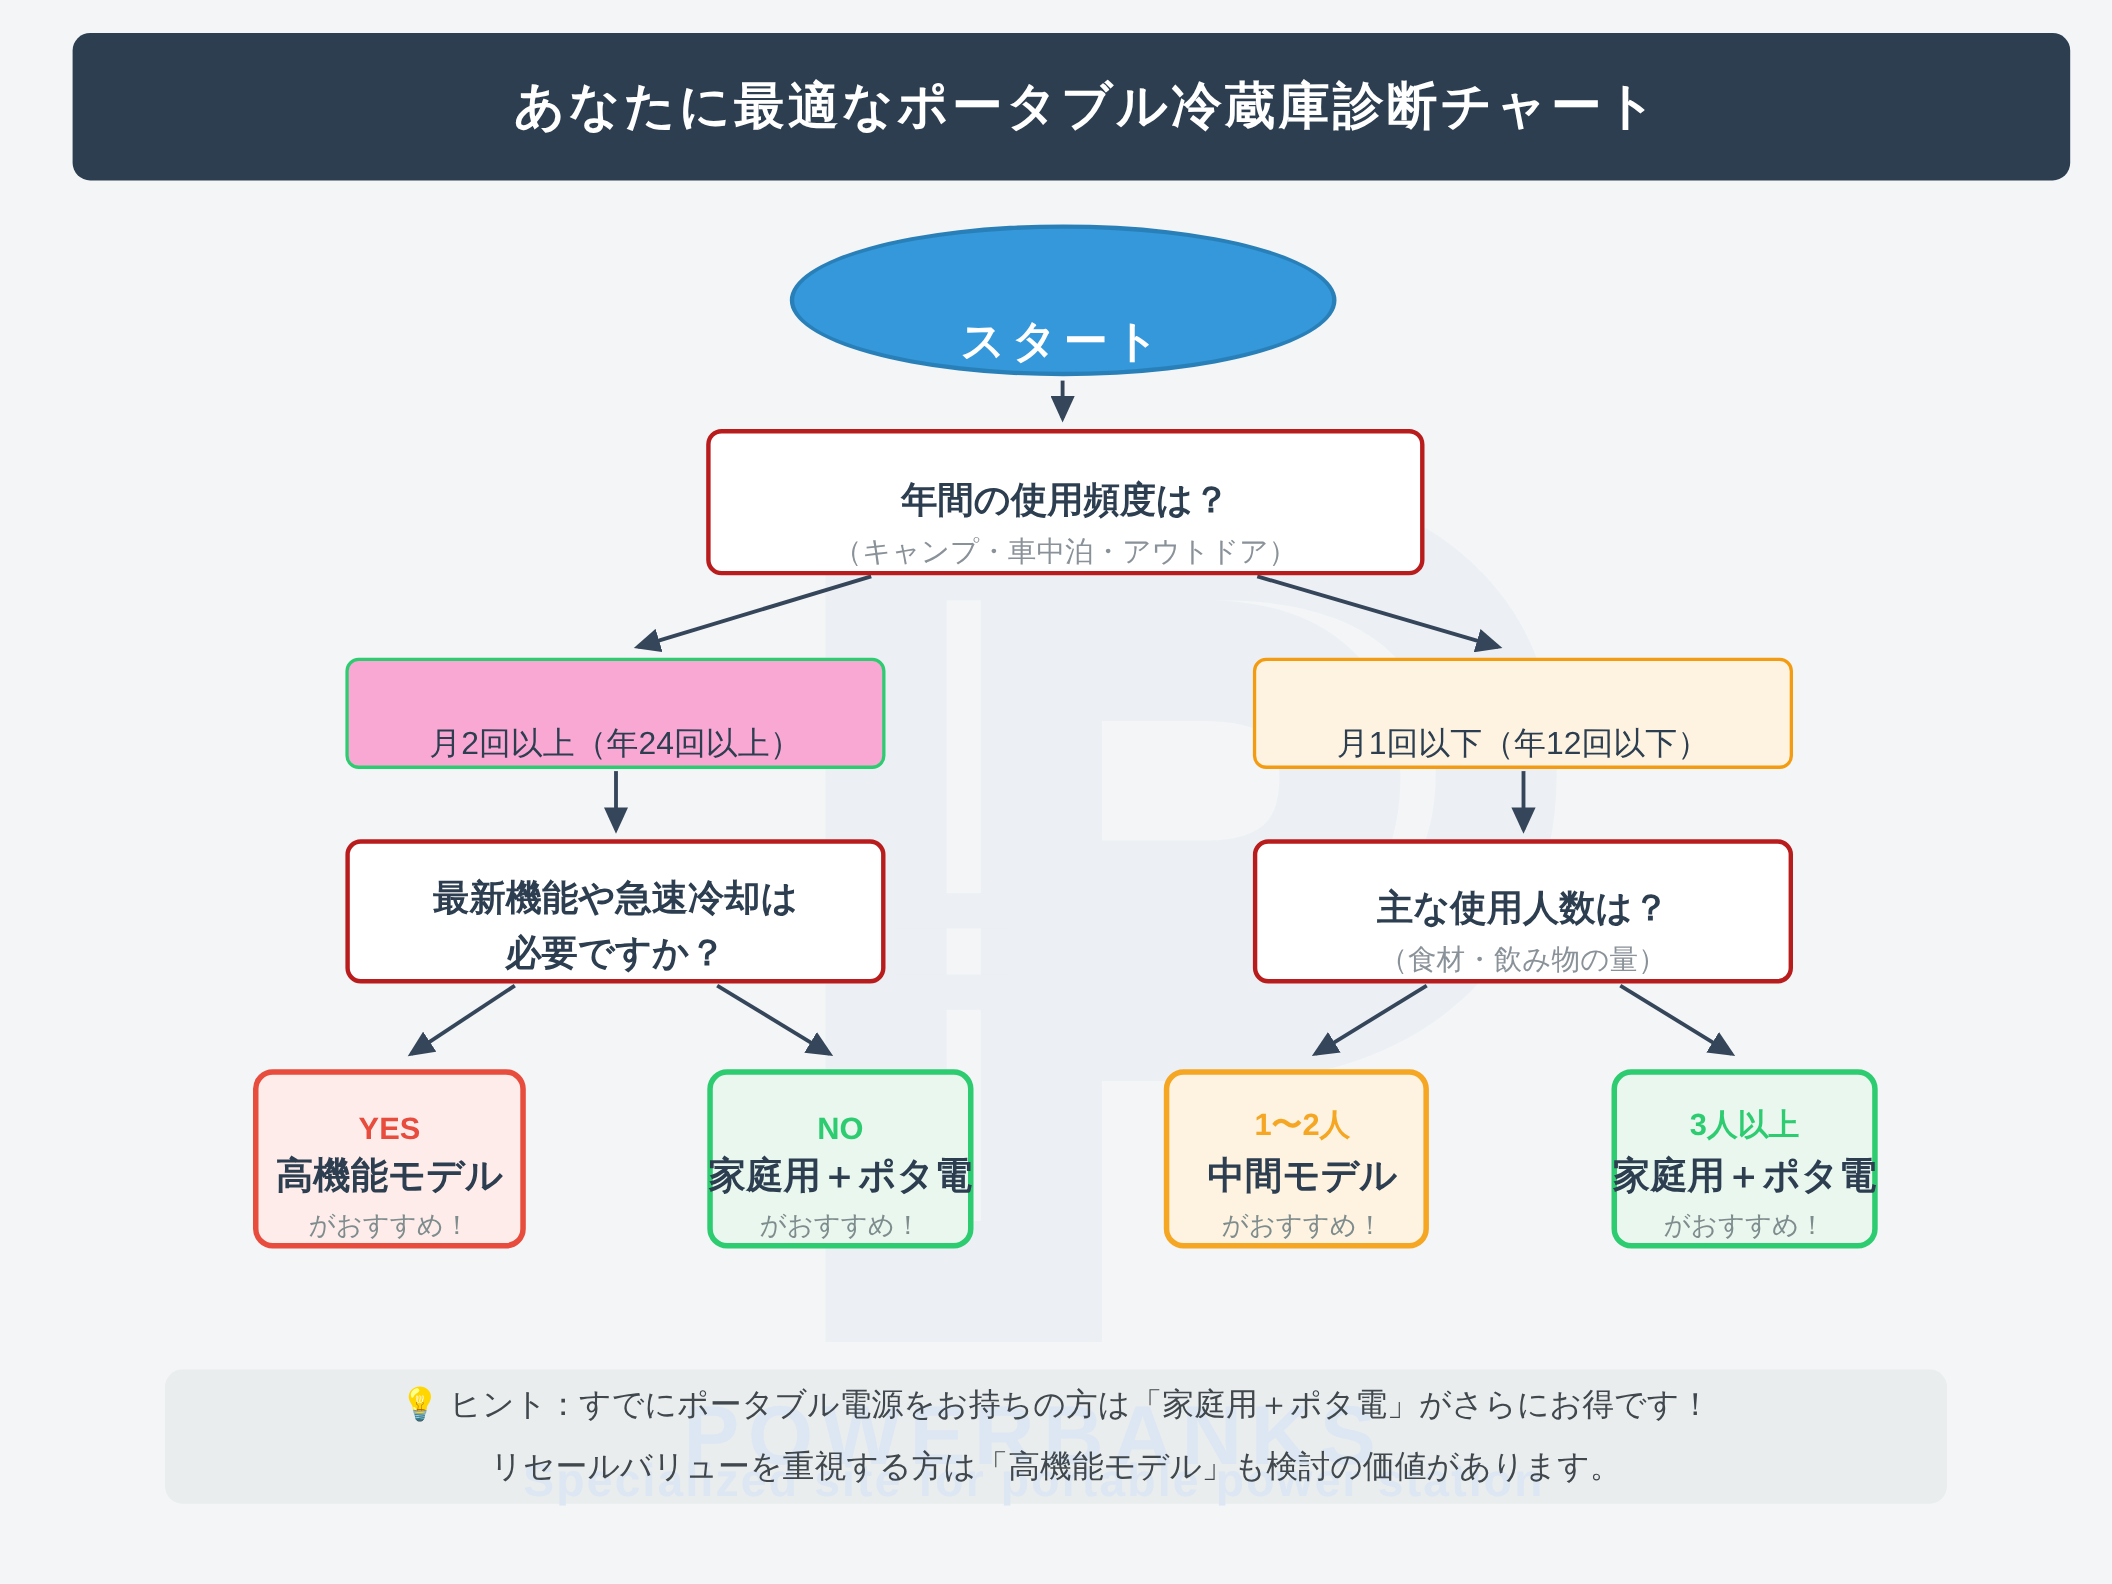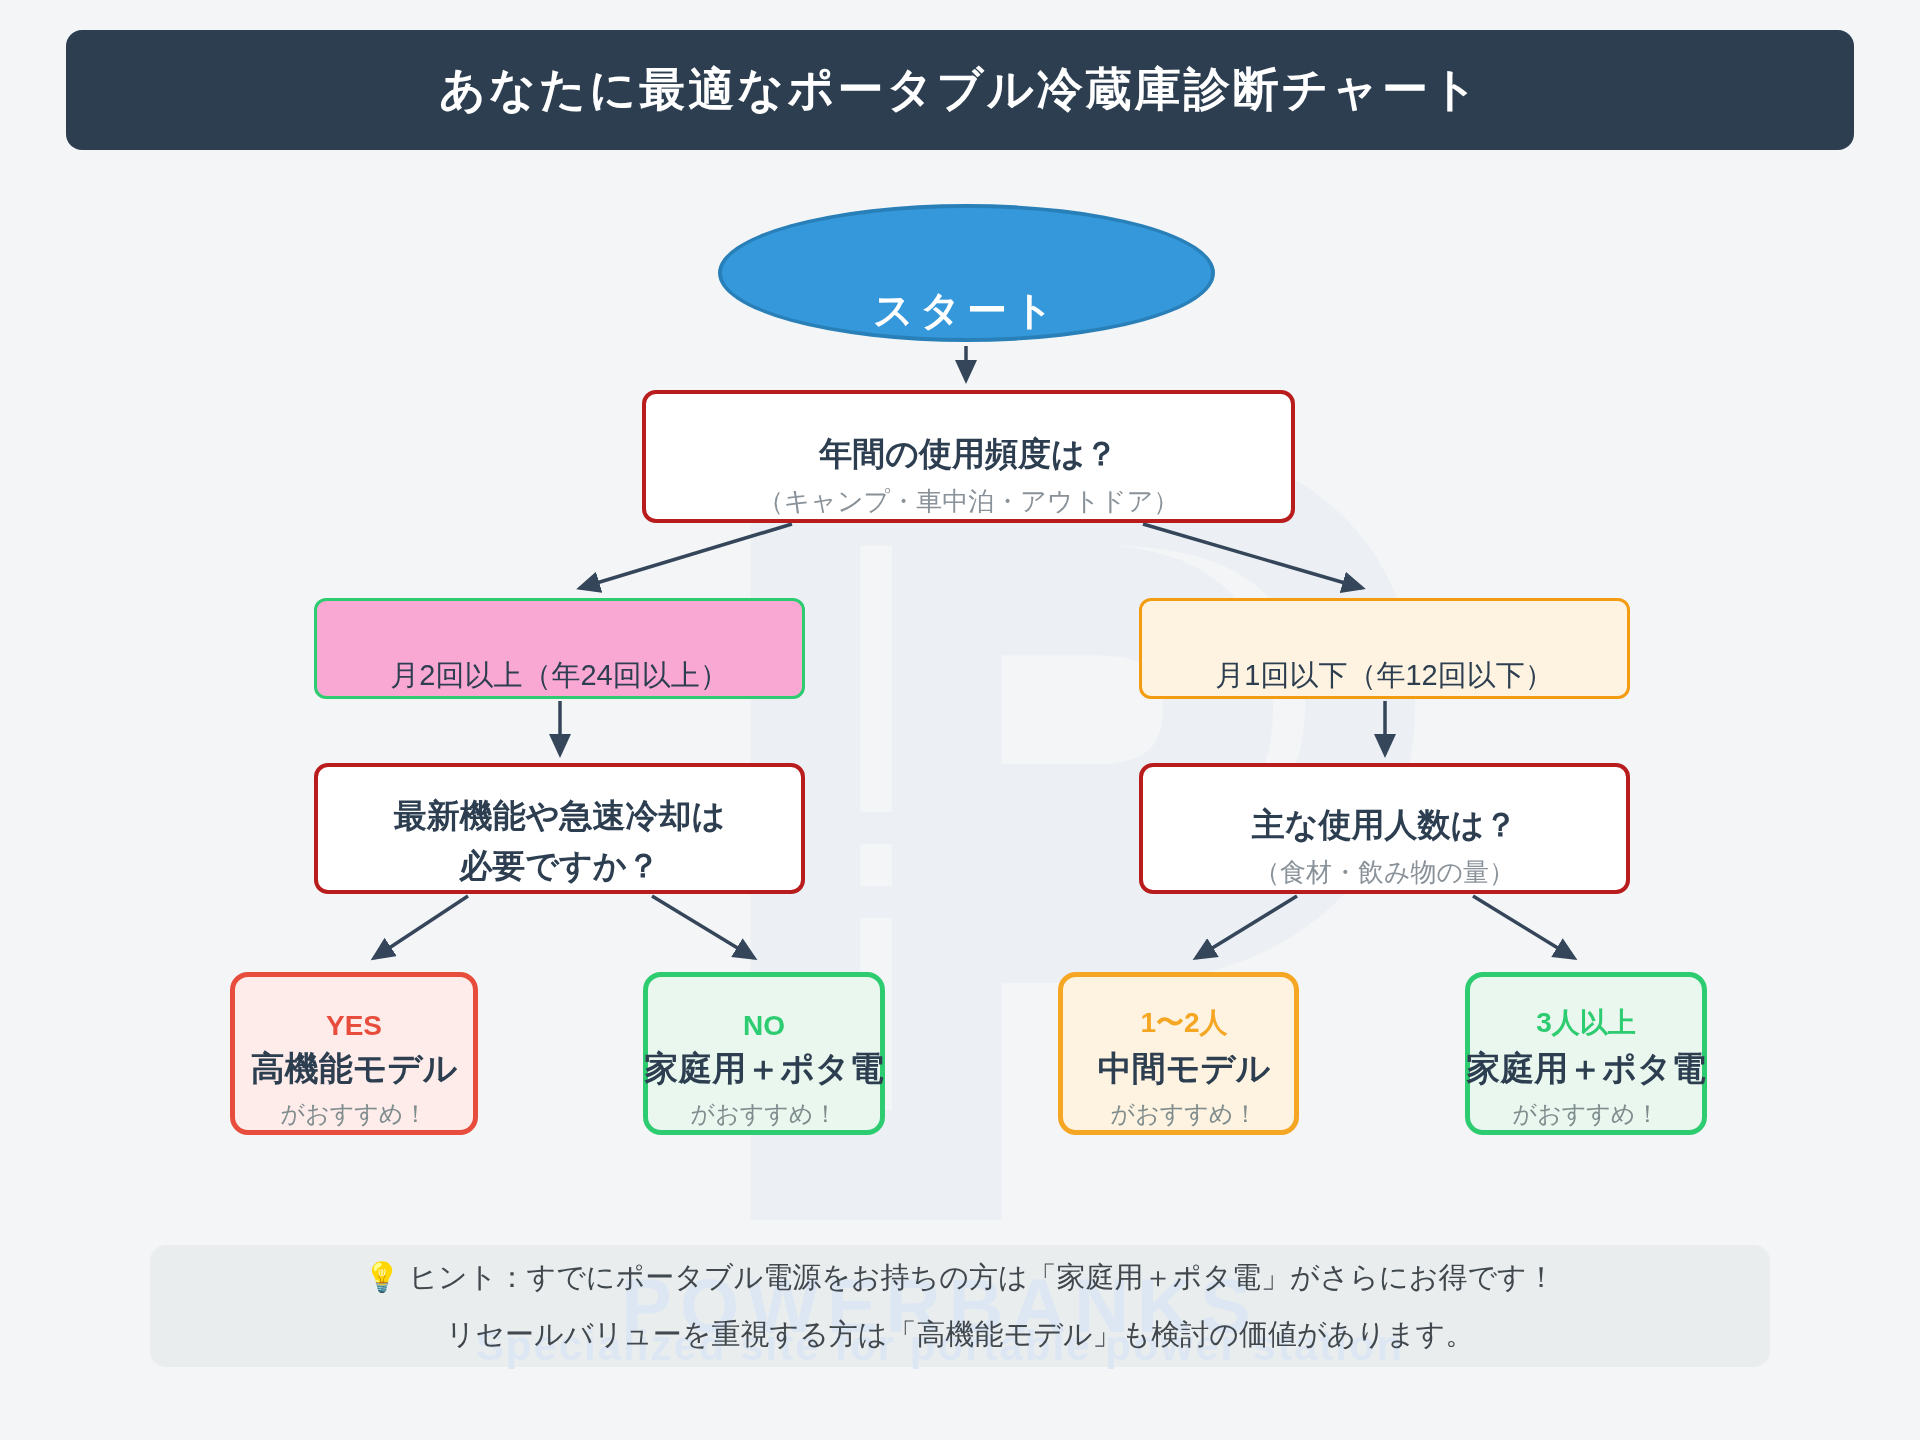--- a/index.html
+++ b/index.html
@@ -5,23 +5,23 @@
   html,body{margin:0;padding:0;background:#e9ebee;}
   .page{
     position:relative;
     width:1920px;height:1440px;
     background:#f3f5f7;
     overflow:hidden;
     font-family:"Liberation Sans","DejaVu Sans",sans-serif;
   }
   
   .header{
-    position:absolute;left:66px;top:30px;width:1788px;height:120px;
+    position:absolute;left:66px;top:30px;width:1788px;height:134px;
     background:#2c3e50;border-radius:16px;
-    display:flex;align-items:center;justify-content:center;z-index:2;
+    display:flex;align-items:center;justify-content:center;z-index:2;padding-left:28px;
   }
   .header h1{
     margin:0;color:#ffffff;font-size:46px;font-weight:800;letter-spacing:3px;
   }
   
   .wm-logo{position:absolute;left:0;top:0;z-index:0;pointer-events:none;}
   .wm-text{
     position:absolute;z-index:3;pointer-events:none;text-align:center;
     color:#dde6f3;font-weight:800;white-space:nowrap;
   }

